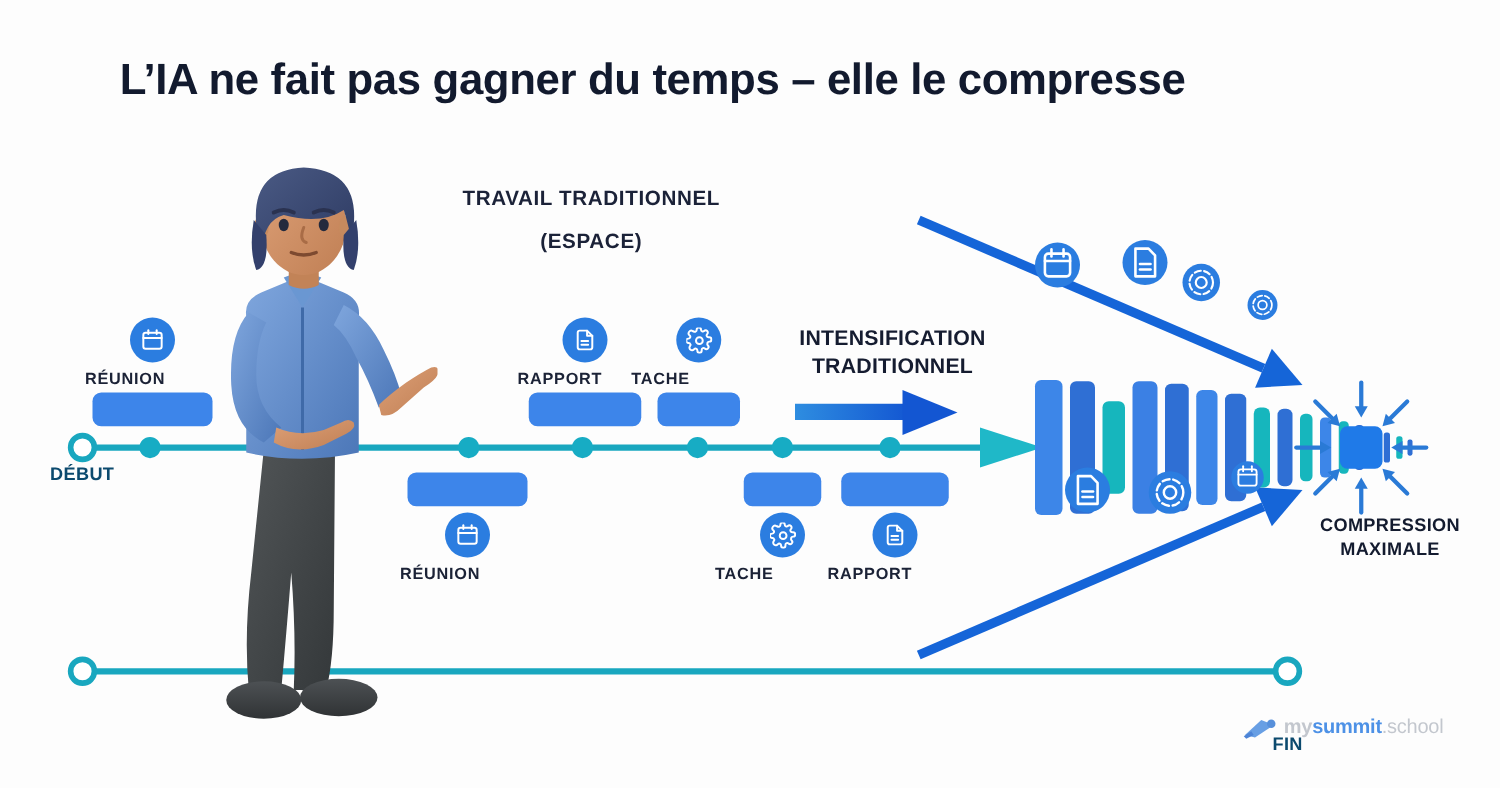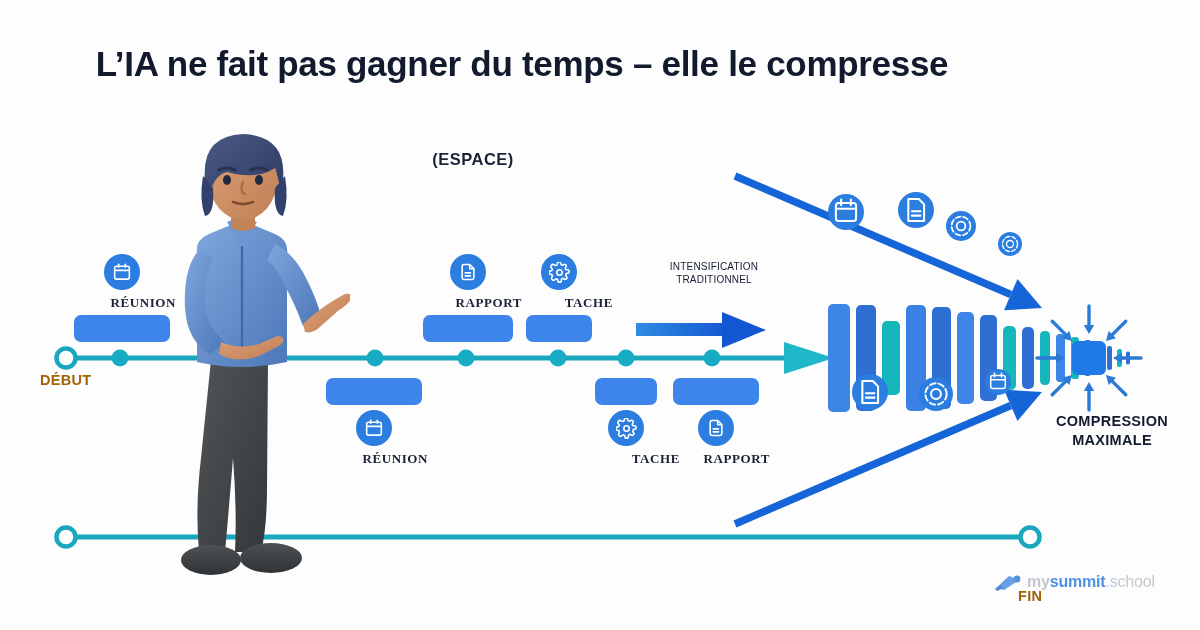--- a/index.html
+++ b/index.html
@@ -37,60 +37,59 @@
     text-align: center;
     font-size: 16.5px;
     font-weight: 700;
     letter-spacing: 0.5px;
     color: #1b2238;
     line-height: 1.35;
   }
   #head-trad { left: 328px; top: 148px; width: 290px; }
   #head-ai   { left: 790px; top: 148px; width: 300px; }
 
-  .sec-head .l2 { display: block; }
+  .sec-head .l2 { display: block; margin-top: 12px; }
 
   
   #intens-label {
     position: absolute;
     left: 628px; top: 260px;
     width: 172px;
     text-align: center;
-    font-size: 10px;
-    font-weight: 400;
+    font-size: 17px;
+    font-weight: 700;
     letter-spacing: 0.2px;
     color: #151c30;
     line-height: 1.3;
   }
   #intens-arrow {
     position: absolute;
     left: 636px; top: 310px;
   }
 
   
   #timeline-main, #timeline-bottom { position: absolute; }
   #timeline-main   { left: 52px; top: 338px; }
   #timeline-bottom { left: 52px; top: 522px; }
 
   .tl-label {
     position: absolute;
     font-size: 14.5px;
     font-weight: 700;
     letter-spacing: 0.3px;
-    color: #a16207;
+    color: #0c4a6e;
   }
   #label-debut { left: 40px; top: 372px; }
   #label-fin   { left: 1018px; top: 588px; }
 
   
   .task {
     position: absolute;
     width: 108px;
-    text-align: right;
-    font-family: Liberation Serif, serif;
+    text-align: left;
   }
   .task .icon-circle {
     width: 36px; height: 36px;
     border-radius: 50%;
     background: #2b7de0;
     margin: 0 auto;
     display: flex; align-items: center; justify-content: center;
   }
   .task .tname {
     margin-top: 5px;
@@ -160,20 +159,21 @@
   #watermark .wm-school { color: #b9bec6; font-weight: 500; }
 </style>
 </head>
 <body>
 
 <div id="stage">
 
   <div class="title">L’IA ne fait pas gagner du temps – elle le compresse</div>
 
   <div class="sec-head" id="head-trad">
+    <span>TRAVAIL TRADITIONNEL</span>
     <span class="l2">(ESPACE)</span>
   </div>
 
   <svg id="timeline-main" width="800" height="40" viewBox="0 0 800 40">
     <g id="tl-main-g">
         <line x1="16" y1="20" x2="738" y2="20" stroke="#19a7bf" stroke-width="5"></line>
         <circle cx="14" cy="20" r="9.5" fill="#ffffff" stroke="#19a7bf" stroke-width="4.5"></circle>
         <circle cx="68" cy="20" r="8.5" fill="#17acc4"></circle>
         <circle cx="323" cy="20" r="8.5" fill="#17acc4"></circle>
         <circle cx="414" cy="20" r="8.5" fill="#17acc4"></circle>

